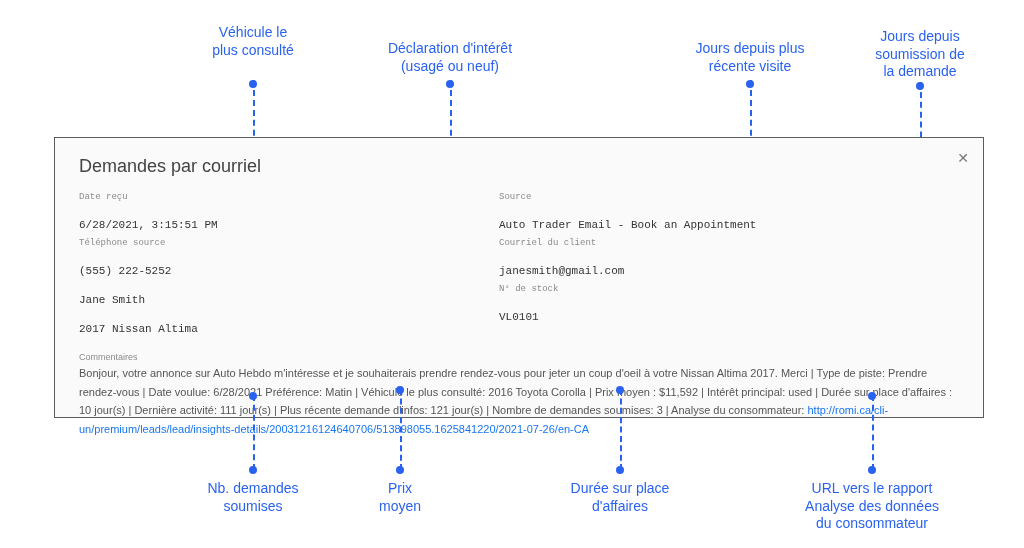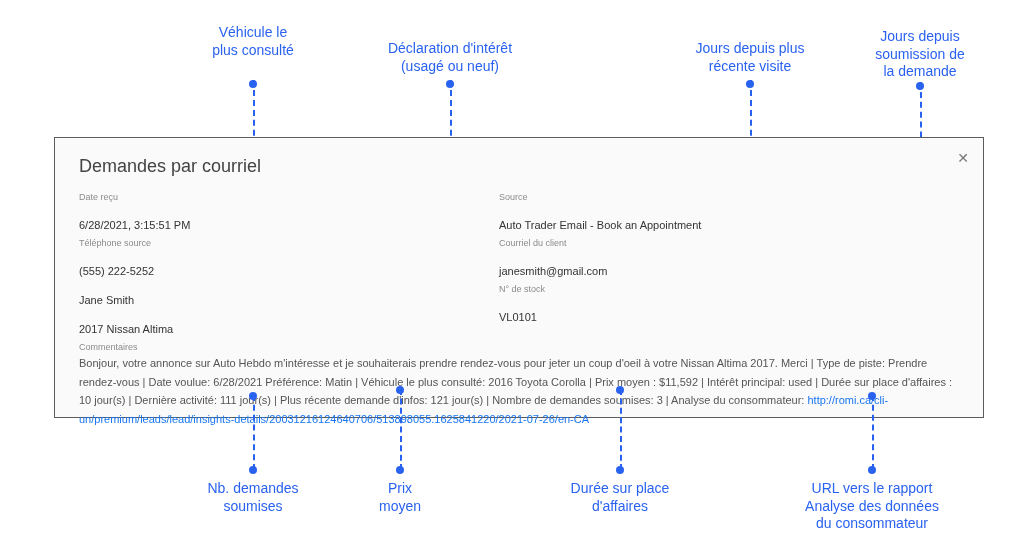--- a/index.html
+++ b/index.html
@@ -48,33 +48,34 @@
   .close {
     position: absolute;
     right: 14px;
     top: 12px;
     color: #777;
     font-size: 14px;
   }
   .cols {
     display: flex;
     gap: 60px;
+    font-family: Liberation Mono, monospace;
   }
   .col { width: 360px; }
   .label {
     font-size: 9px;
     color: #8b8b8b;
     margin-top: 7px;
   }
   .value {
     font-size: 11px;
     color: #333;
     margin-top: 17px;
   }
-  .comment-section { margin-top: 7px; }
+  .comment-section { margin-top: 17px; }
   .comments {
     font-size: 11px;
     color: #555;
     line-height: 1.7;
     margin-top: 2px;
   }
   .comments a {
     color: #1976f2;
     text-decoration: none;
   }

